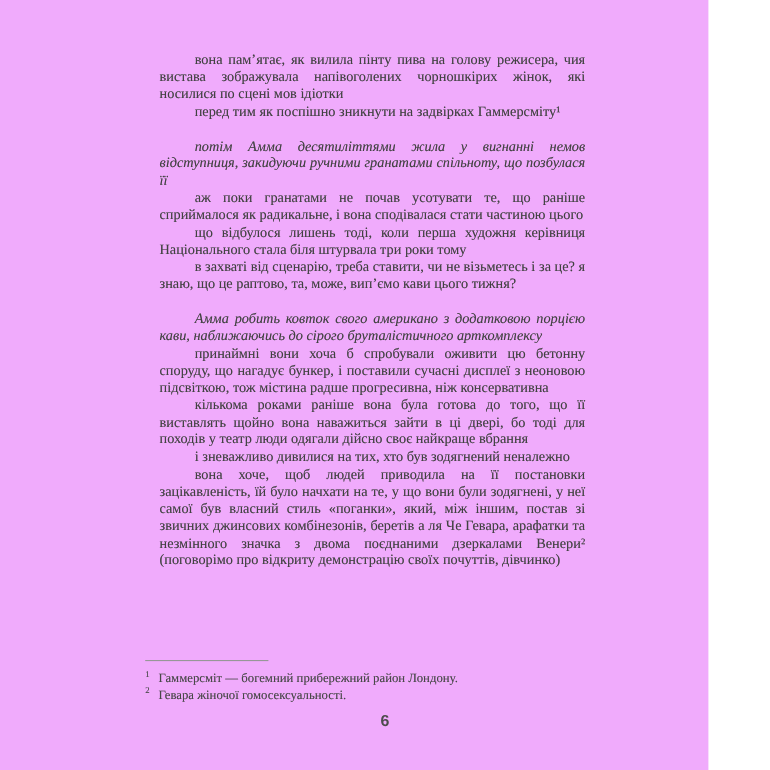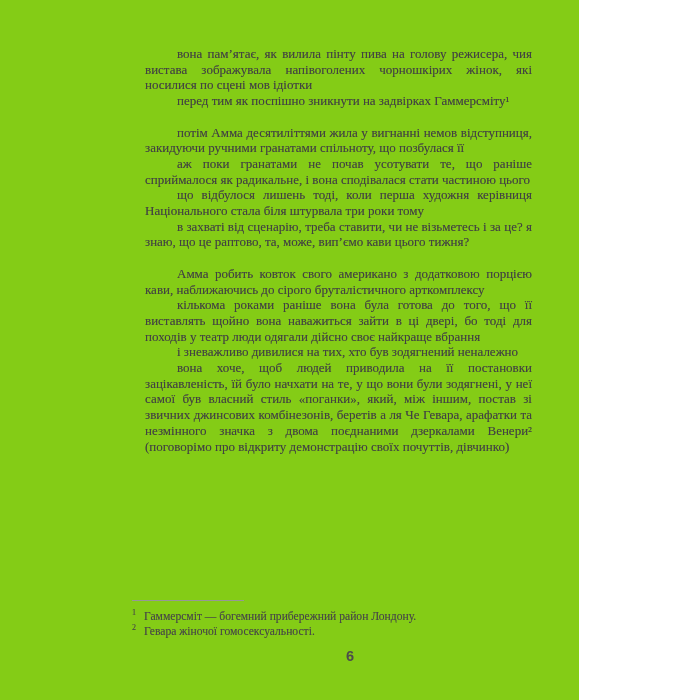--- a/index.html
+++ b/index.html
@@ -2,43 +2,44 @@
 <html lang="uk"><head>
 <meta charset="utf-8">
 <style>
   html, body {
     margin: 0;
     padding: 0;
     background: #ffffff;
   }
   .page {
     position: relative;
-    width: 579px;
+    width: 644px;
     height: 700px;
-    background: #84cc16;
+    background: #f0abfc;
     overflow: hidden;
     font-family: "Liberation Serif", serif;
   }
   .text-block {
     position: absolute;
     left: 145px;
     top: 46px;
     width: 387px;
     font-size: 13px;
     line-height: 15.7px;
     color: #424242;
     text-align: justify;
     text-shadow: 0 0 0.4px rgba(70,70,70,0.45);
   }
   .para {
     margin: 0;
     text-indent: 32px;
   }
   .sec-start {
     margin-top: 15.7px;
+    font-style: italic;
   }
   .footnotes {
     position: absolute;
     left: 132px;
     top: 600px;
     width: 387px;
     color: #474747;
     text-shadow: 0 0 0.4px rgba(70,70,70,0.4);
   }
   .fn-rule {
@@ -77,20 +78,21 @@
 <div class="page">
 
   <div class="text-block">
     <p class="para">вона пам’ятає, як вилила пінту пива на голову режисера, чия вистава зображувала напівоголених чорношкірих жінок, які носилися по сцені мов ідіотки</p>
     <p class="para">перед тим як поспішно зникнути на задвірках Гаммерсміту¹</p>
     <p class="para sec-start">потім Амма десятиліттями жила у вигнанні немов відступниця, закидуючи ручними гранатами спільноту, що позбулася її</p>
     <p class="para">аж поки гранатами не почав усотувати те, що раніше сприймалося як радикальне, і вона сподівалася стати частиною цього</p>
     <p class="para">що відбулося лишень тоді, коли перша художня керівниця Національного стала біля штурвала три роки тому</p>
     <p class="para">в захваті від сценарію, треба ставити, чи не візьметесь і за це? я знаю, що це раптово, та, може, вип’ємо кави цього тижня?</p>
     <p class="para sec-start">Амма робить ковток свого американо з додатковою порцією кави, наближаючись до сірого бруталістичного арткомплексу</p>
+    <p class="para">принаймні вони хоча б спробували оживити цю бетонну споруду, що нагадує бункер, і поставили сучасні дисплеї з неоновою підсвіткою, тож містина радше прогресивна, ніж консервативна</p>
     <p class="para">кількома роками раніше вона була готова до того, що її виставлять щойно вона наважиться зайти в ці двері, бо тоді для походів у театр люди одягали дійсно своє найкраще вбрання</p>
     <p class="para">і зневажливо дивилися на тих, хто був зодягнений неналежно</p>
     <p class="para">вона хоче, щоб людей приводила на її постановки зацікавленість, їй було начхати на те, у що вони були зодягнені, у неї самої був власний стиль «поганки», який, між іншим, постав зі звичних джинсових комбінезонів, беретів а ля Че Гевара, арафатки та незмінного значка з двома поєднаними дзеркалами Венери² (поговорімо про відкриту демонстрацію своїх почуттів, дівчинко)</p>
   </div>
 
   <div class="footnotes">
     <div class="fn-rule"></div>
     <p class="fn"><sup>1</sup><span>Гаммерсміт — богемний прибережний район Лондону.</span></p>
     <p class="fn"><sup>2</sup><span>Гевара жіночої гомосексуальності.</span></p>
   </div>

